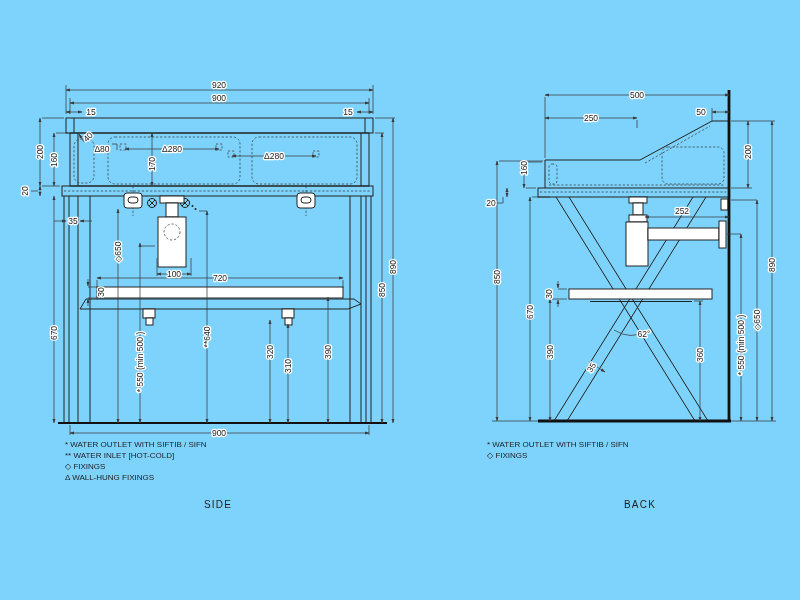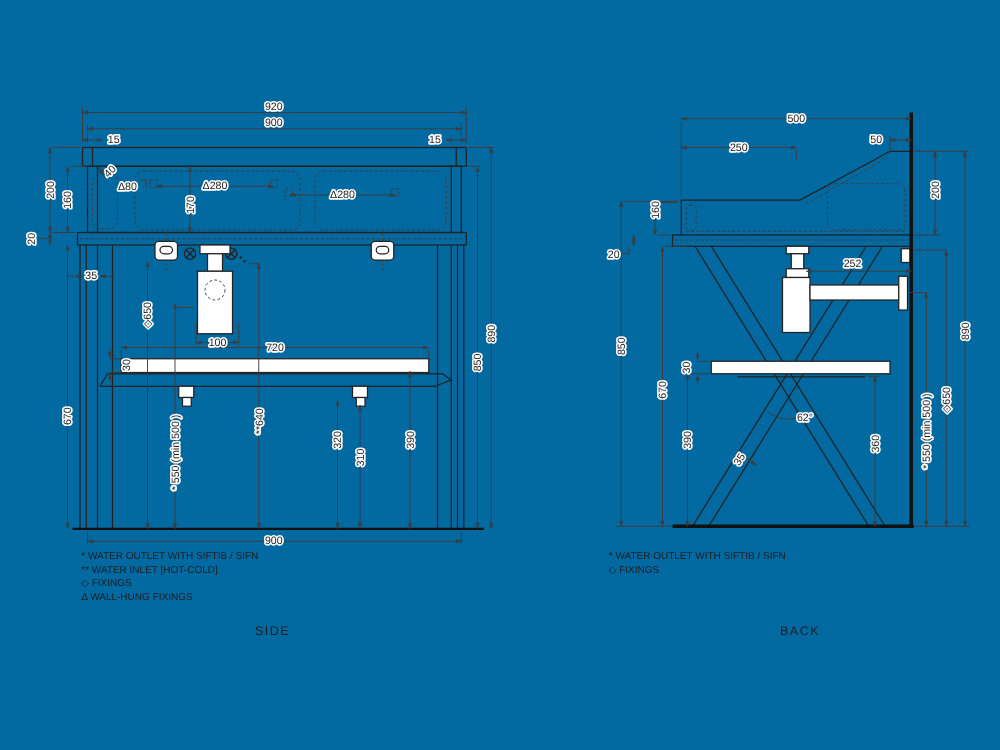--- a/index.html
+++ b/index.html
@@ -1,16 +1,16 @@
 <!DOCTYPE html>
 <html><head>
 <meta charset="utf-8">
 <style>
   html,body{margin:0;padding:0;width:800px;height:600px;background:#ffffff;overflow:hidden;}
-  .stage{position:relative;width:800px;height:600px;background:#0369a1;}
+  .stage{position:relative;width:800px;height:600px;background:#7dd3fc;}
   svg{position:absolute;left:0;top:0;}
   .s{stroke:#222;stroke-width:1;fill:none;stroke-linecap:butt;}
   .sw{stroke:#222;stroke-width:1;fill:#fff;}
   .th{stroke:#111;stroke-width:2.8;fill:none;}
   .fl{stroke:#111;stroke-width:1.8;fill:none;}
   .d{stroke:#3c3c3c;stroke-width:0.75;fill:none;}
   .dim{stroke:#3c3c3c;stroke-width:0.75;fill:none;marker-start:url(#arr);marker-end:url(#arr);}
   .de{stroke:#3c3c3c;stroke-width:0.75;fill:none;marker-end:url(#arr);}
   .dash{stroke-dasharray:2.2,1.9;}
   text{font-family:"Liberation Sans","DejaVu Sans",sans-serif;fill:#1d1d1d;}

